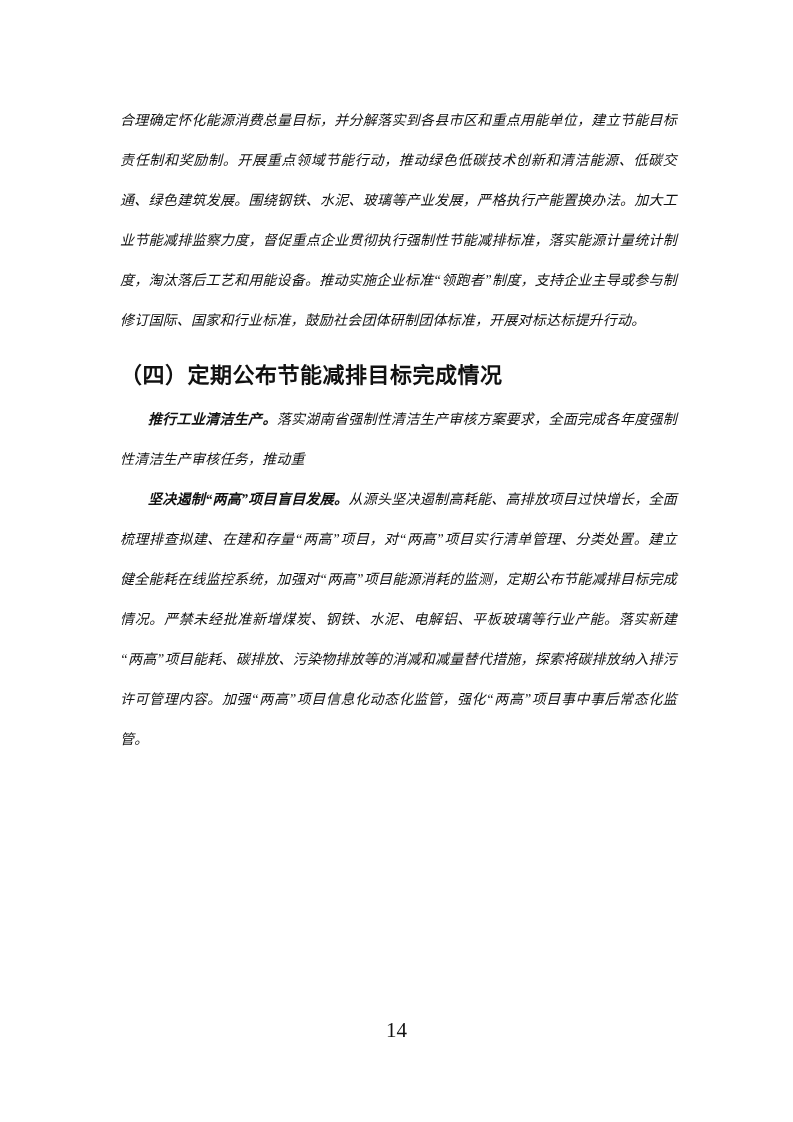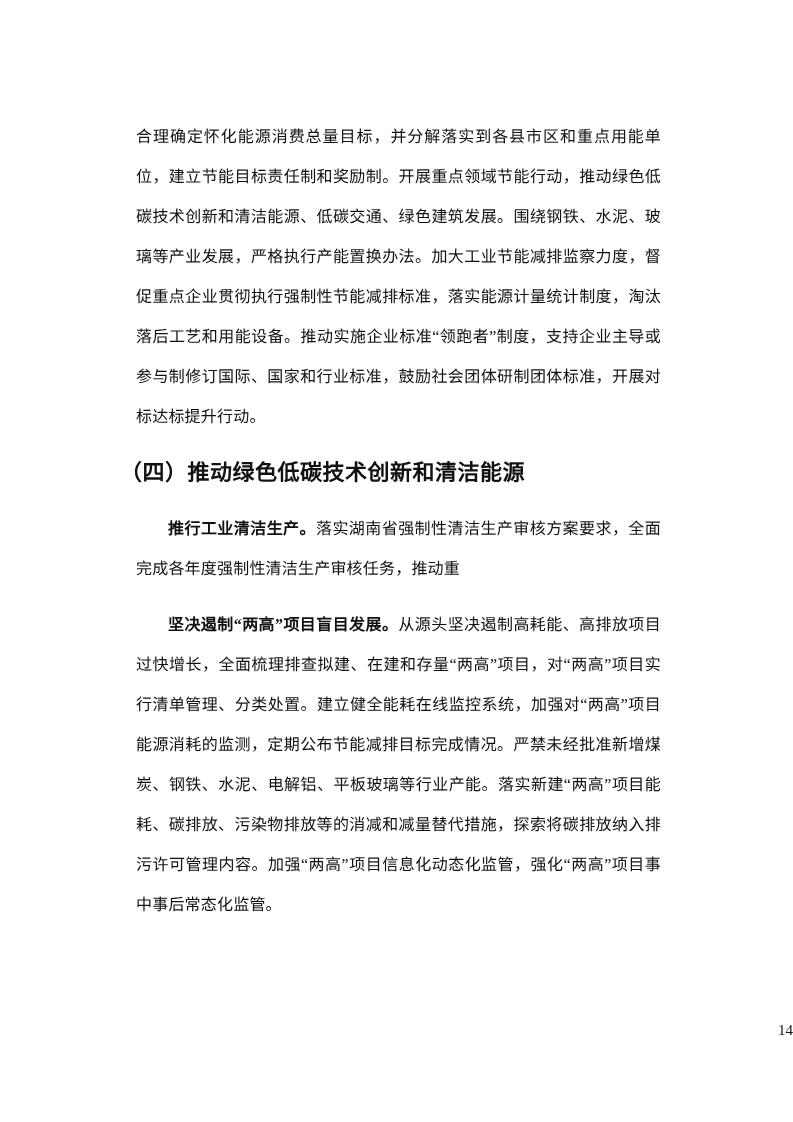--- a/index.html
+++ b/index.html
@@ -16,57 +16,58 @@
     font-family: "Liberation Serif", "DejaVu Serif", serif;
     color: #111111;
   }
   .content {
     position: absolute;
     left: 120px;
     top: 101px;
     width: 557px;
   }
   .para {
-    margin: 16px;
-    font-size: 16px;
+    margin: 0;
+    font-size: 14px;
     line-height: 40px;
     text-align: justify;
     text-justify: inter-ideograph;
     letter-spacing: 0.2px;
     word-break: break-all;
+    font-style: italic;
   }
   .para.indent {
     text-indent: 2em;
   }
   .para strong {
     font-weight: bold;
   }
   .heading {
     margin: 15px 0 4px 0;
     font-size: 22px;
     line-height: 40px;
     font-weight: bold;
     text-align: left;
     letter-spacing: 0.5px;
   }
   .page-number {
     position: absolute;
     top: 1020px;
     left: 0;
     width: 100%;
-    text-align: right;
-    font-size: 15px;
+    text-align: center;
+    font-size: 21px;
     line-height: 20px;
     color: #111111;
   }
 </style>
 </head>
 <body>
 
 <div class="page">
   <div class="content">
     <p class="para">合理确定怀化能源消费总量目标，并分解落实到各县市区和重点用能单位，建立节能目标责任制和奖励制。开展重点领域节能行动，推动绿色低碳技术创新和清洁能源、低碳交通、绿色建筑发展。围绕钢铁、水泥、玻璃等产业发展，严格执行产能置换办法。加大工业节能减排监察力度，督促重点企业贯彻执行强制性节能减排标准，落实能源计量统计制度，淘汰落后工艺和用能设备。推动实施企业标准“领跑者”制度，支持企业主导或参与制修订国际、国家和行业标准，鼓励社会团体研制团体标准，开展对标达标提升行动。</p>
-    <h3 class="heading">（四）推动绿色低碳技术创新和清洁能源</h3>
+    <h3 class="heading">（四）定期公布节能减排目标完成情况</h3>
     <p class="para indent"><strong>推行工业清洁生产。</strong><span>落实湖南省强制性清洁生产审核方案要求，全面完成各年度强制性清洁生产审核任务，推动重</span></p>
     <p class="para indent"><strong>坚决遏制“两高”项目盲目发展。</strong><span>从源头坚决遏制高耗能、高排放项目过快增长，全面梳理排查拟建、在建和存量“两高”项目，对“两高”项目实行清单管理、分类处置。建立健全能耗在线监控系统，加强对“两高”项目能源消耗的监测，定期公布节能减排目标完成情况。严禁未经批准新增煤炭、钢铁、水泥、电解铝、平板玻璃等行业产能。落实新建“两高”项目能耗、碳排放、污染物排放等的消减和减量替代措施，探索将碳排放纳入排污许可管理内容。加强“两高”项目信息化动态化监管，强化“两高”项目事中事后常态化监管。</span></p>
   </div>
   <div class="page-number">14</div>
 </div>
 
 </body></html>

